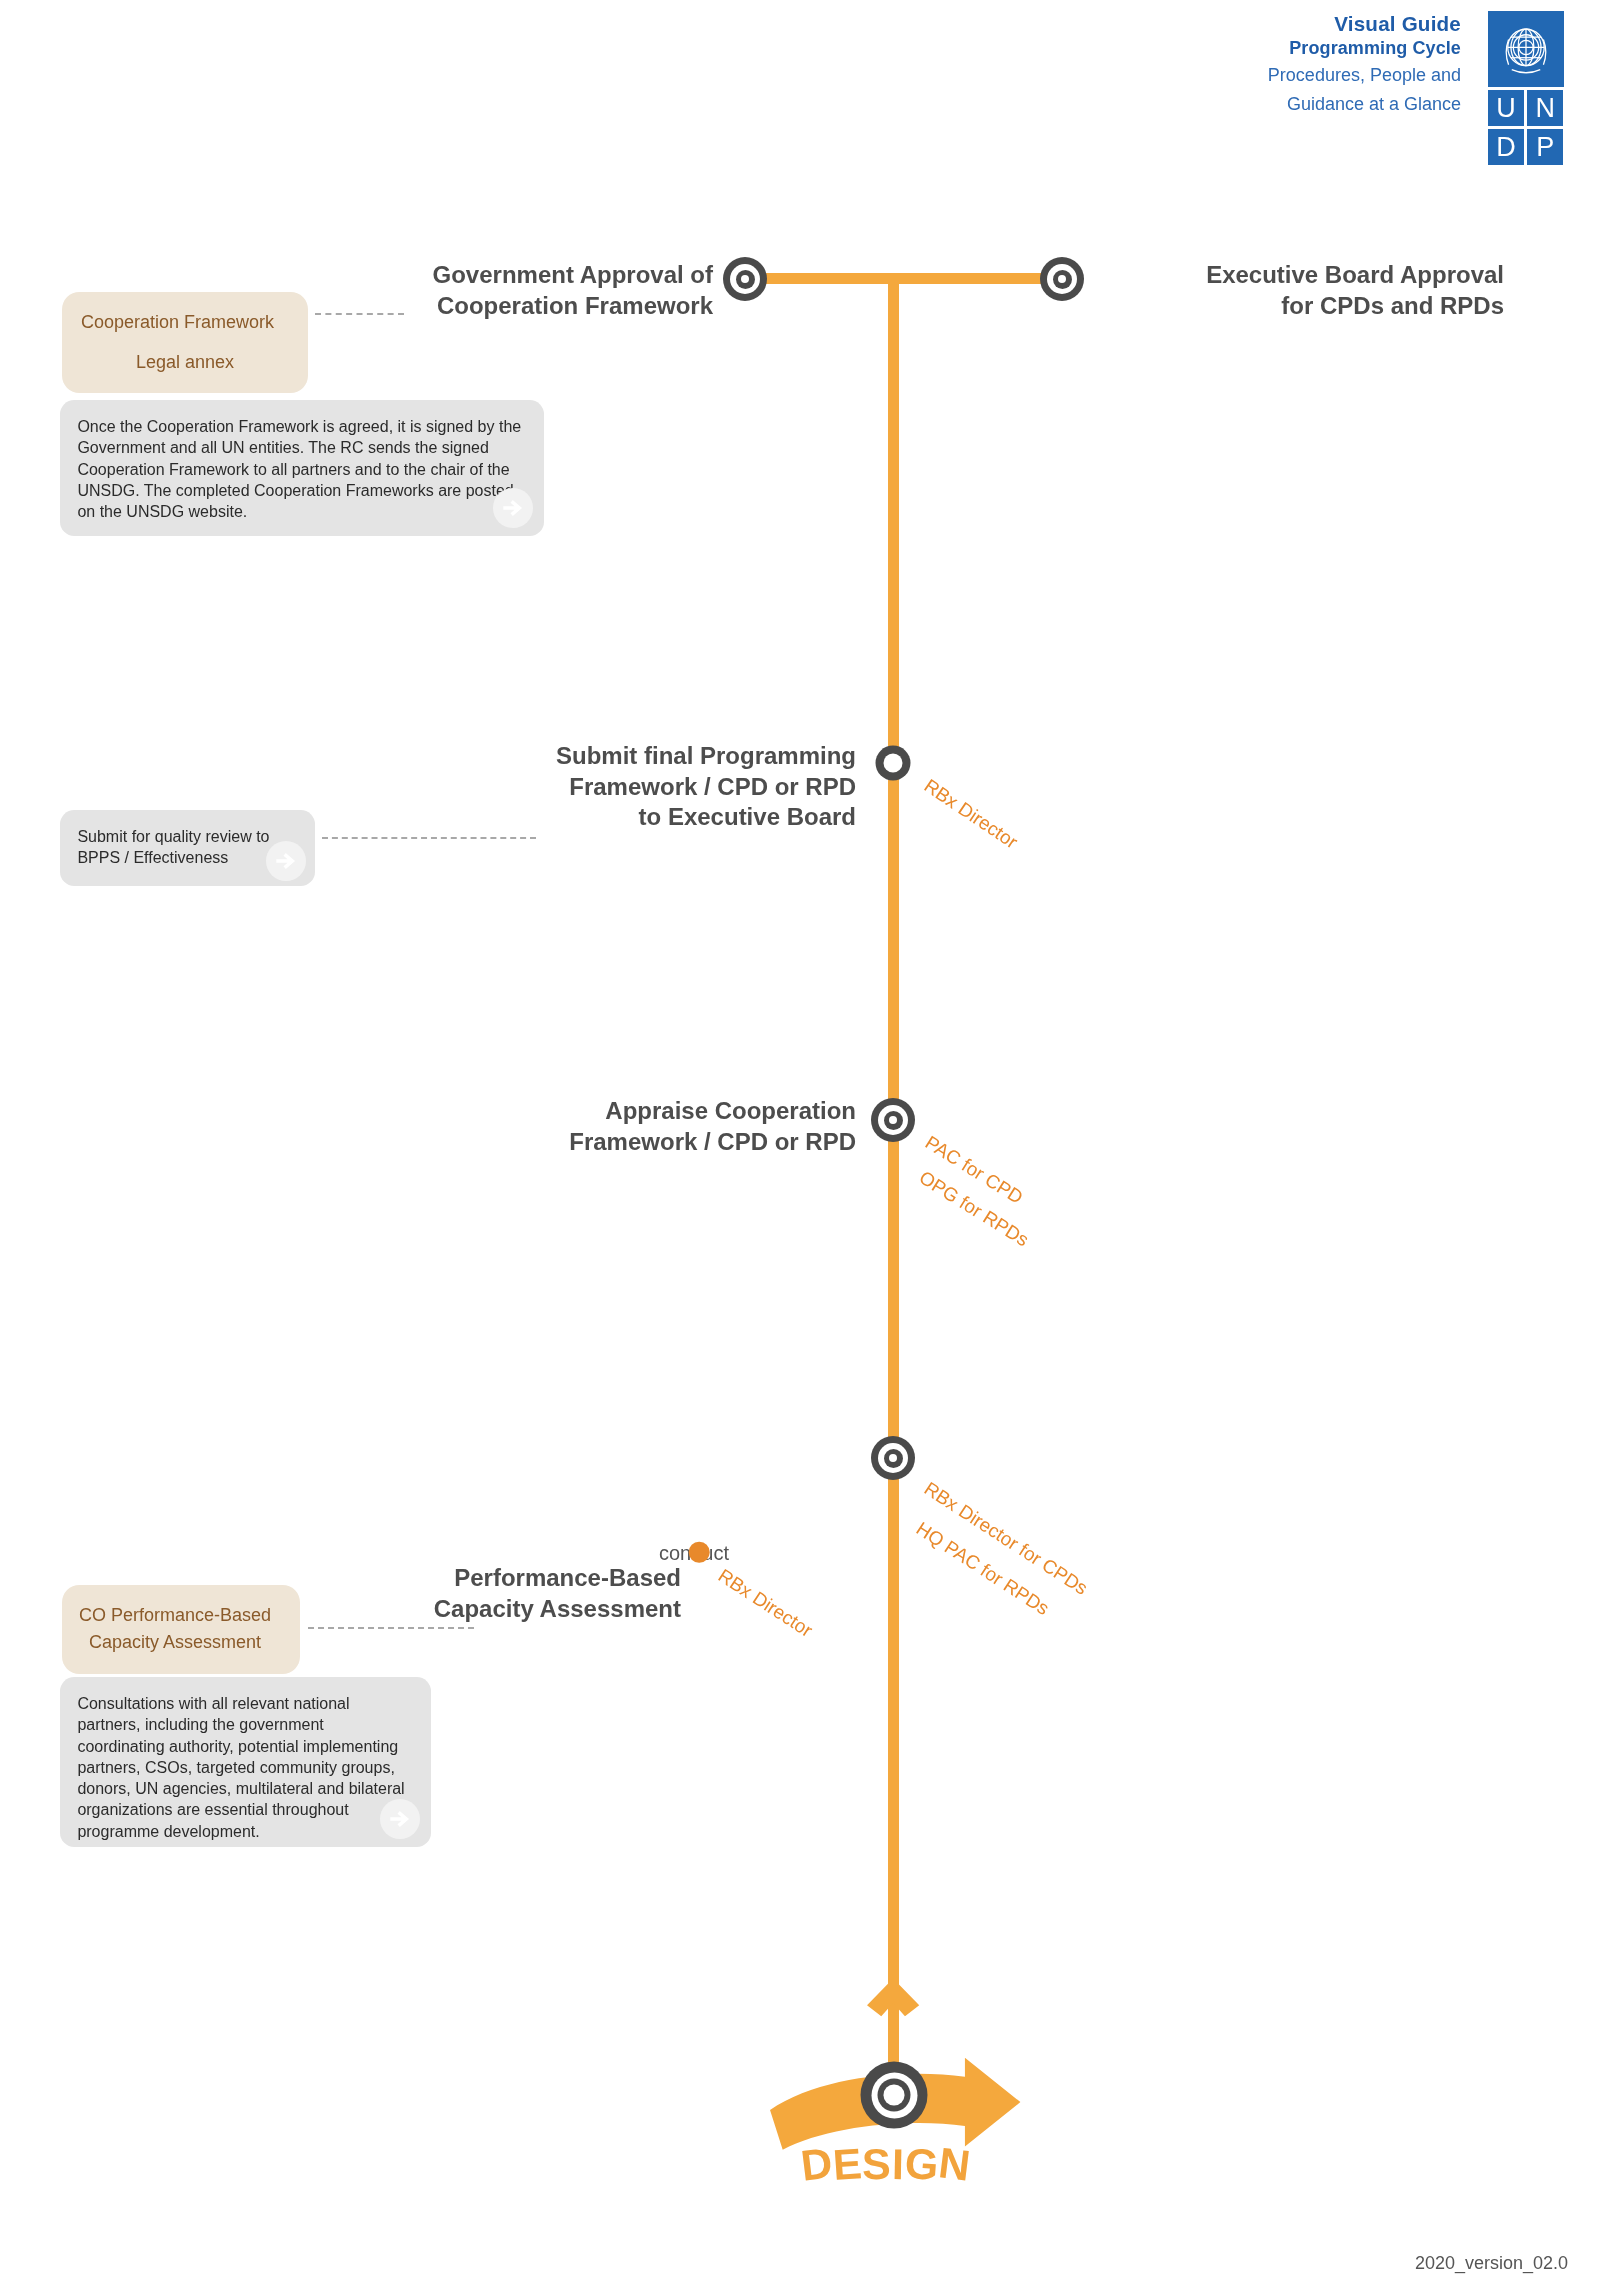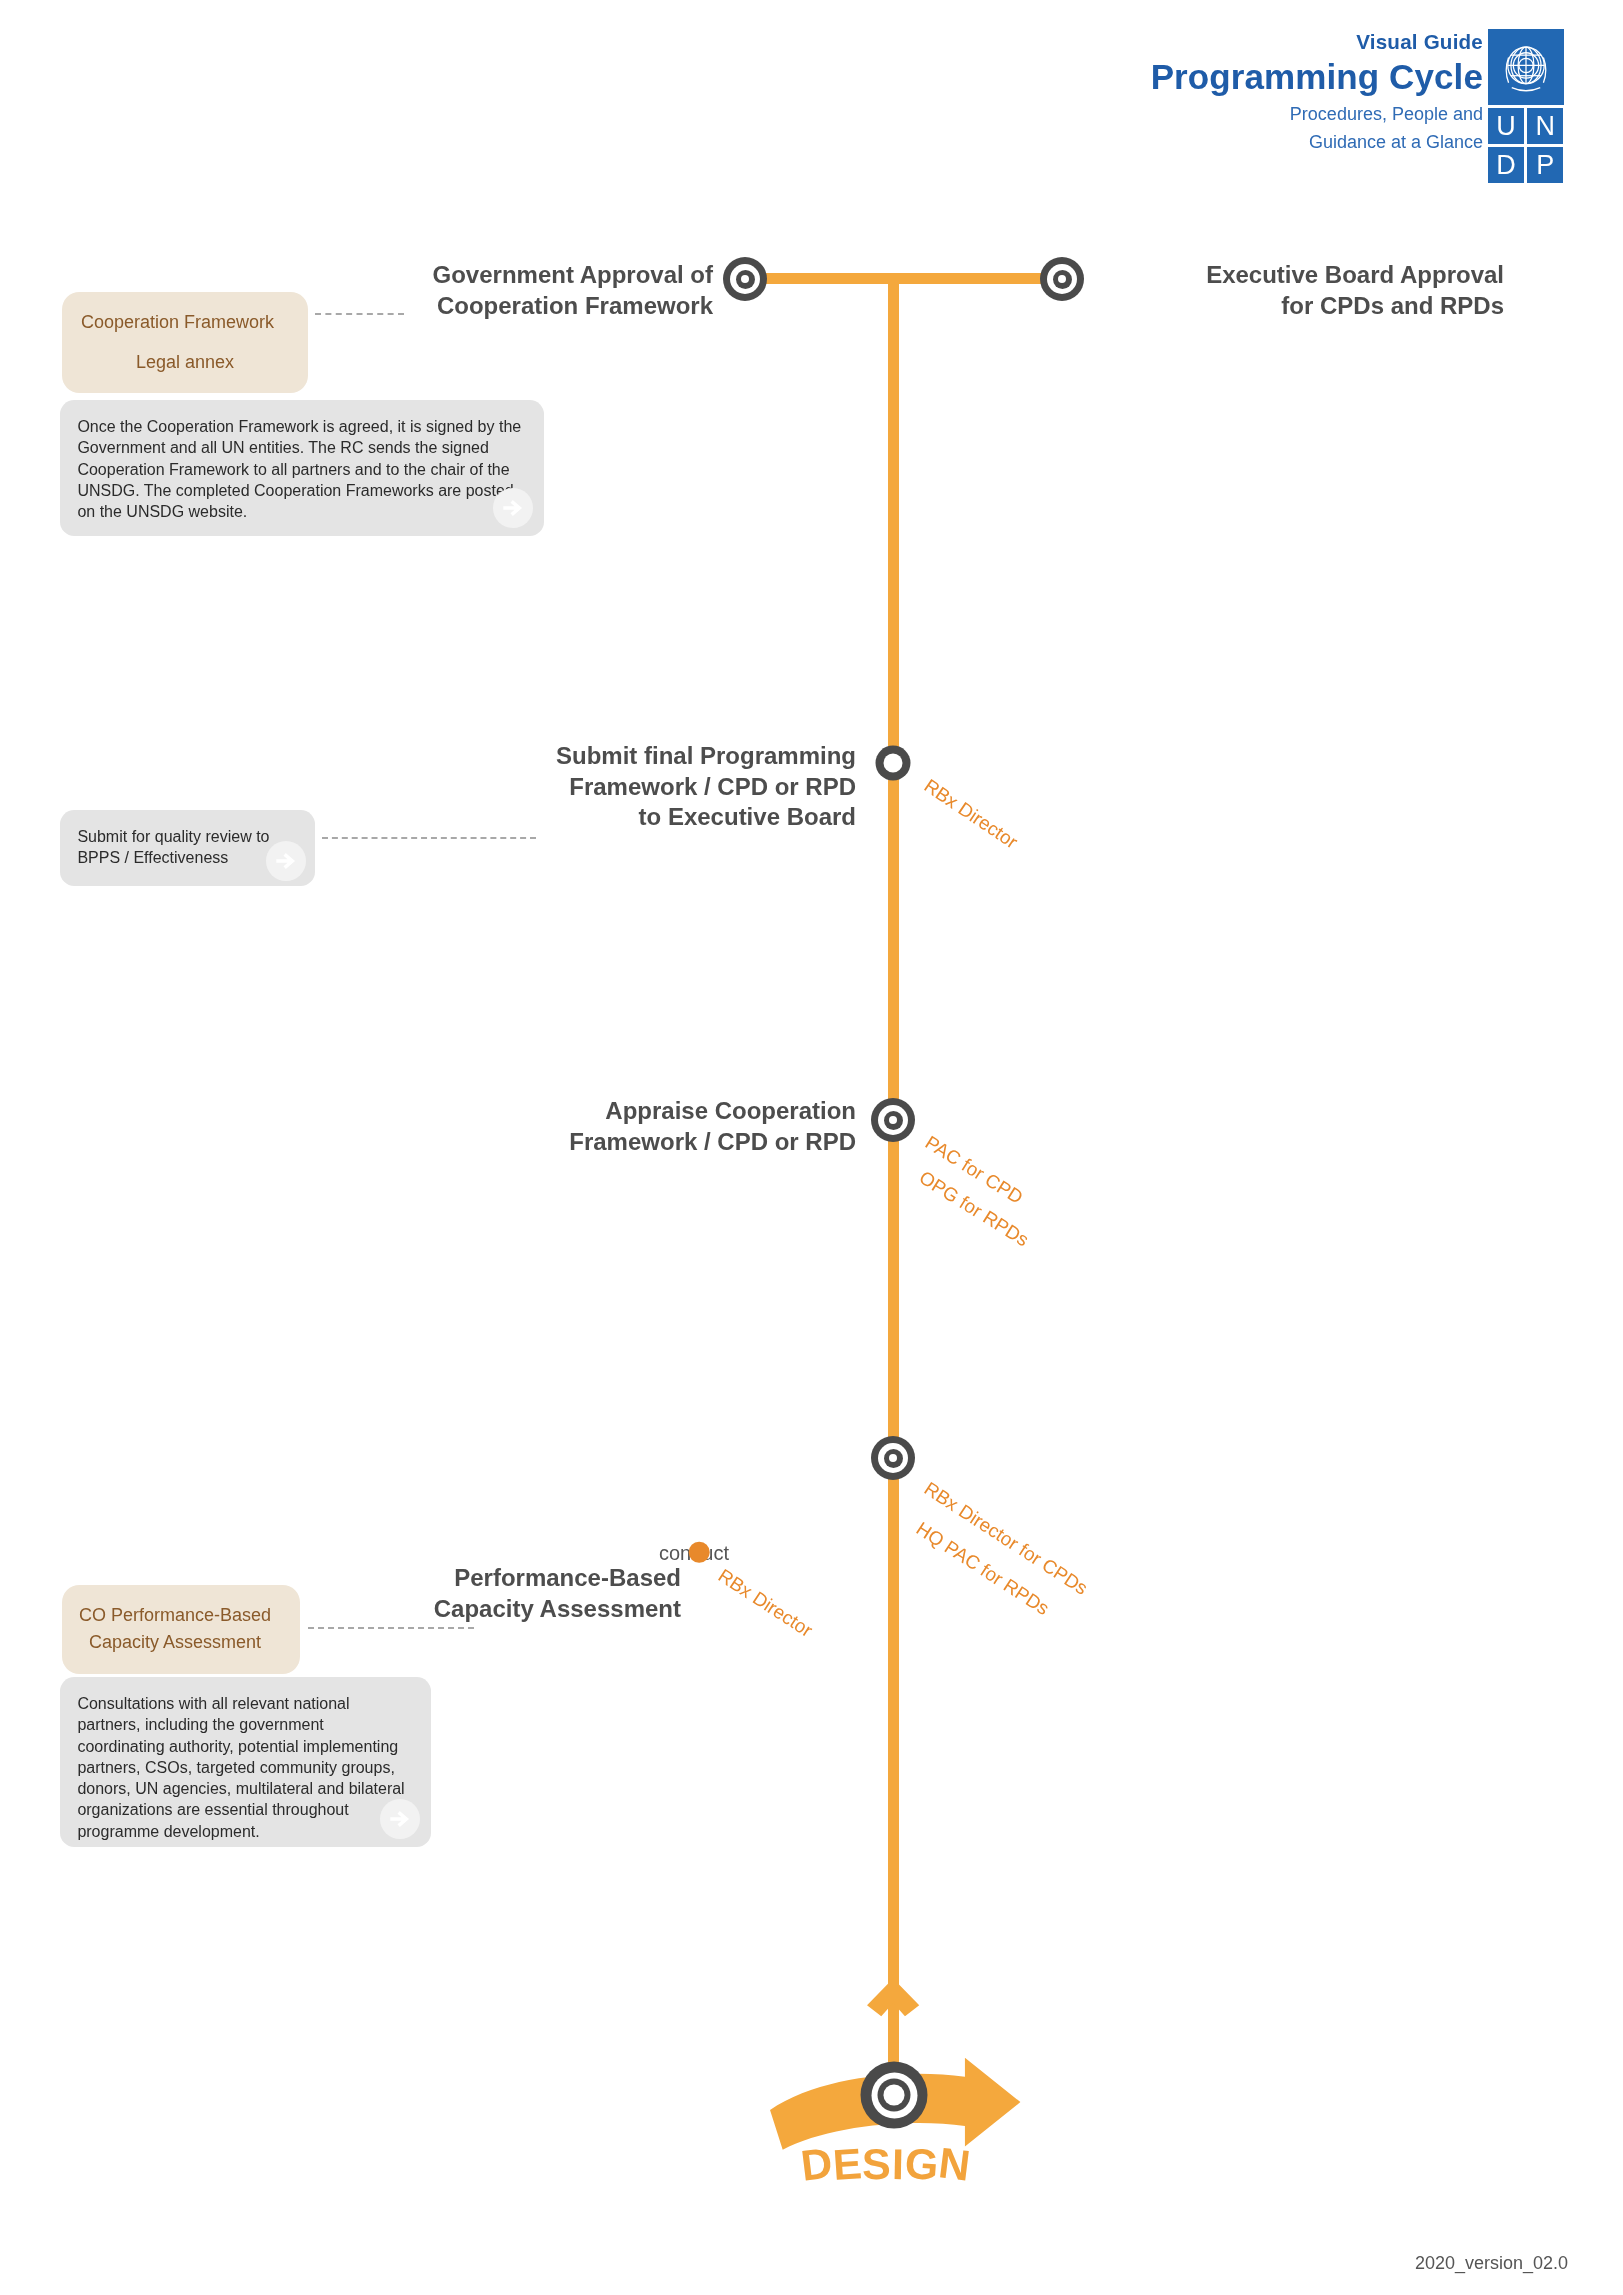--- a/index.html
+++ b/index.html
@@ -9,24 +9,24 @@
   }
   #page{
     position:relative;
     width:1623px;
     height:2295px;
     background:#ffffff;
     overflow:hidden;
   }
 
   
-  .hdr{position:absolute;right:59px;top:29px;display:flex;align-items:flex-start;gap:5px;}
+  .hdr{position:absolute;right:59px;top:11px;display:flex;align-items:flex-start;gap:27px;}
   .hdr-text{text-align:right;color:#1F5CA8;line-height:1.22;}
   .hdr-l1{font-size:20.6px;font-weight:bold;color:#1F5CA8;letter-spacing:0.2px;}
-  .hdr-l2{font-size:35px;font-weight:bold;color:#1F5CA8;margin-top:1.6px;letter-spacing:0.1px;}
+  .hdr-l2{font-size:18px;font-weight:bold;color:#1F5CA8;margin-top:1.6px;letter-spacing:0.1px;}
   .hdr-l3{font-size:18px;color:#2F6BB5;font-weight:400;margin-top:4.8px;line-height:1.3;}
 
   .undp-logo{width:76px;}
   .undp-emblem{width:76px;height:76px;background:#2268B3;display:block;}
   .undp-grid{display:grid;grid-template-columns:36px 36px;grid-template-rows:36px 36px;gap:3.2px;margin-top:3.2px;}
   .undp-cell{background:#2268B3;color:#fff;font-size:27px;font-weight:400;
              display:flex;align-items:center;justify-content:center;font-family:"Liberation Sans",sans-serif;}
 
   
   .vline{position:absolute;left:888px;width:11px;background:#F4A83D;}

